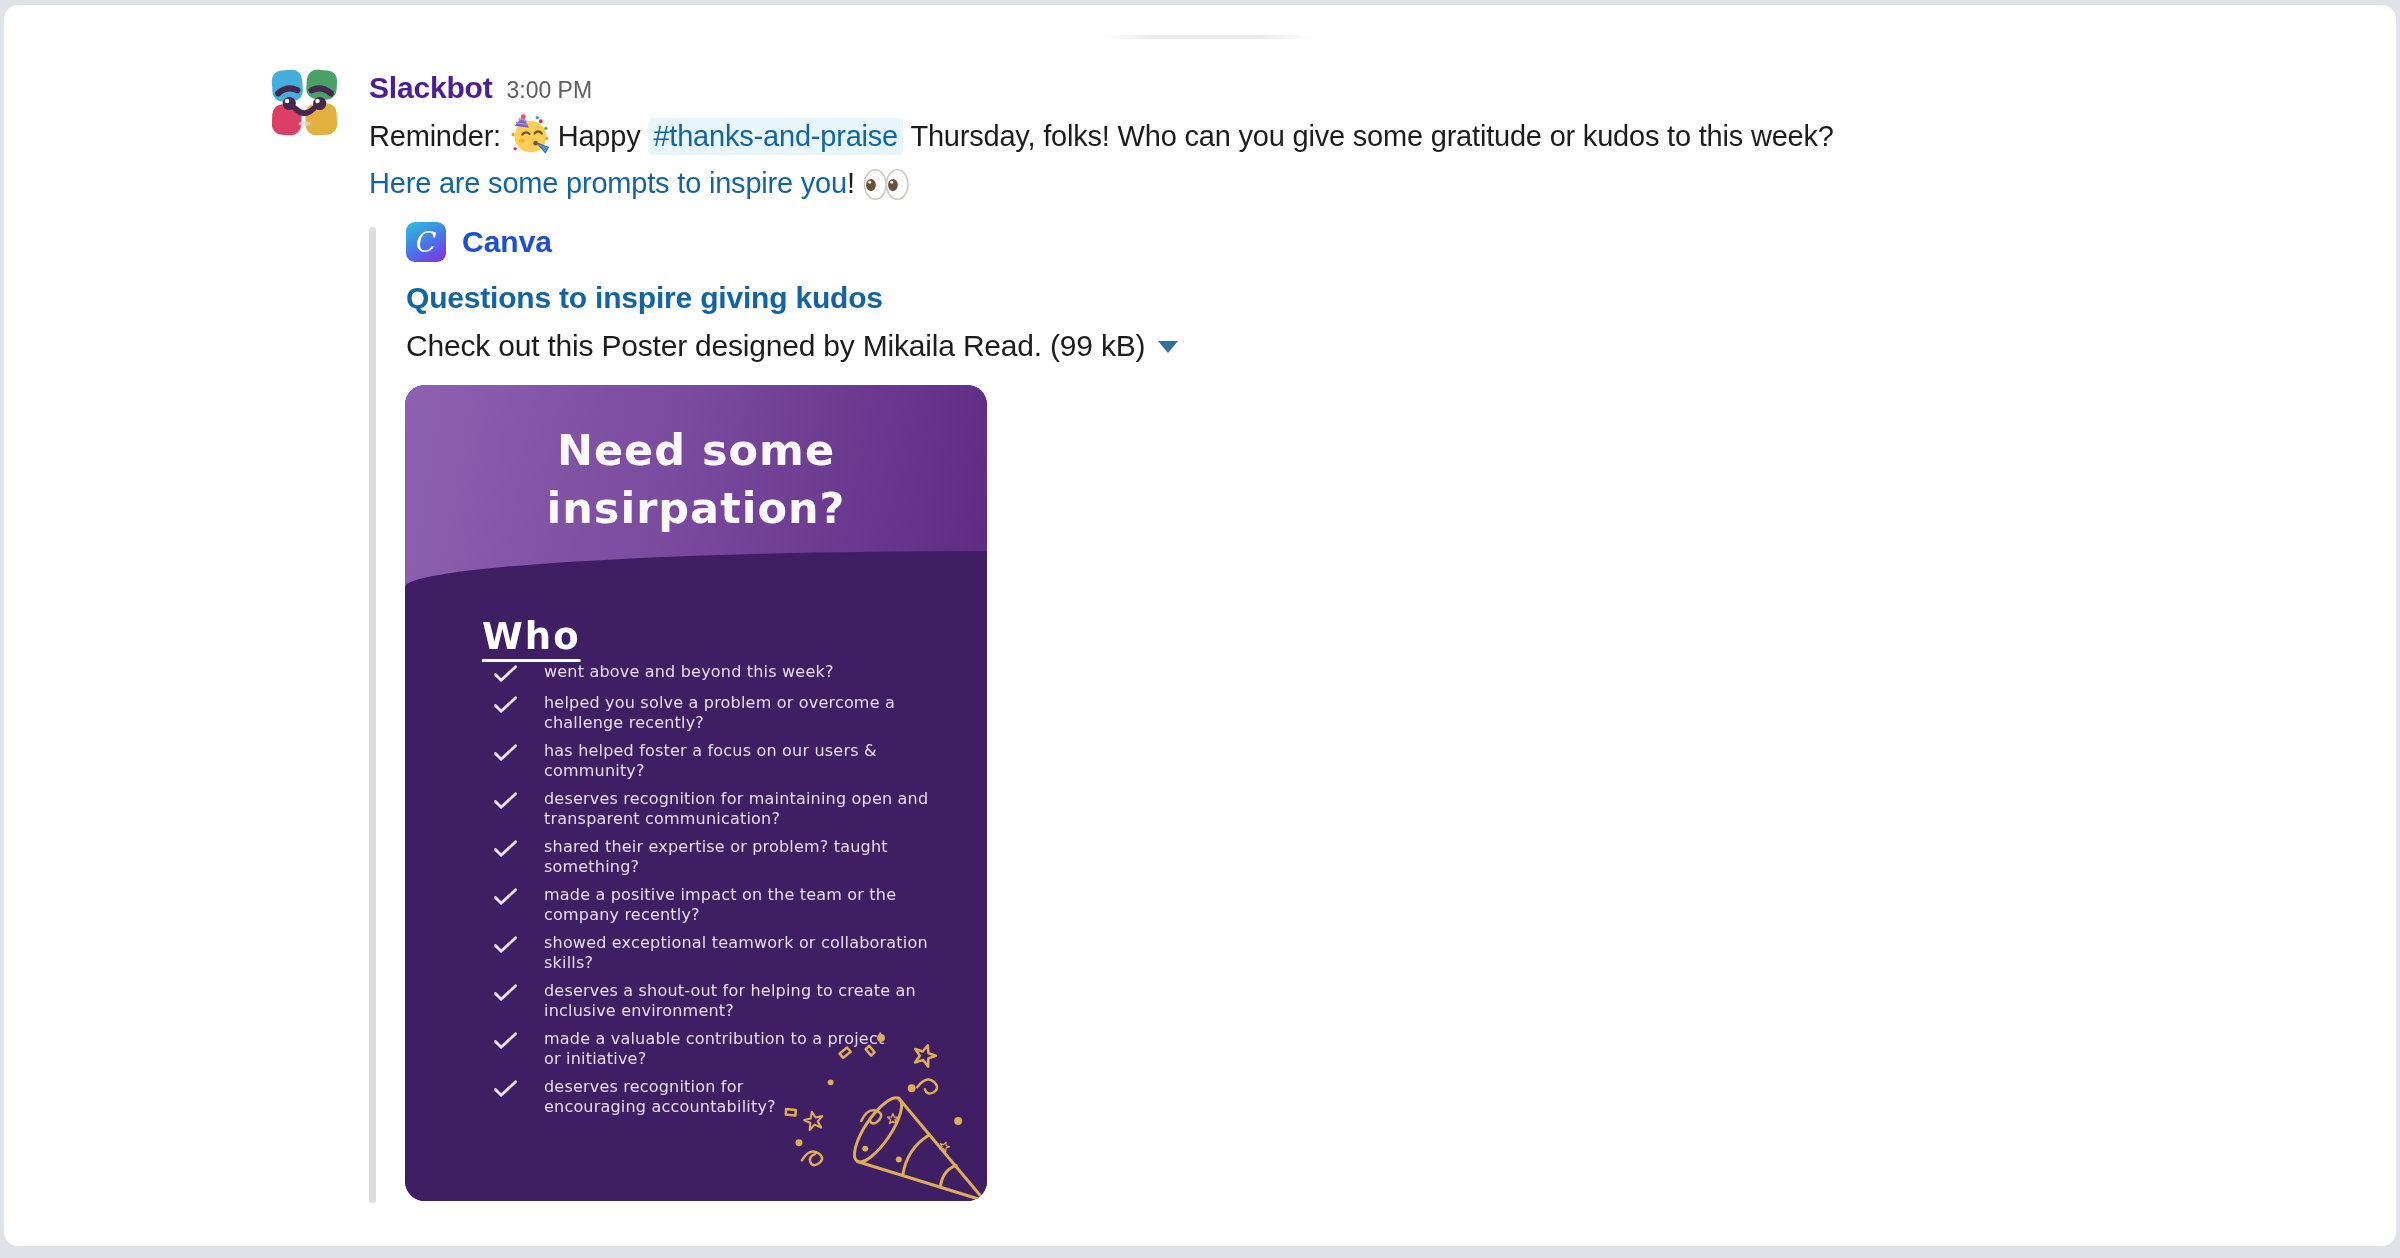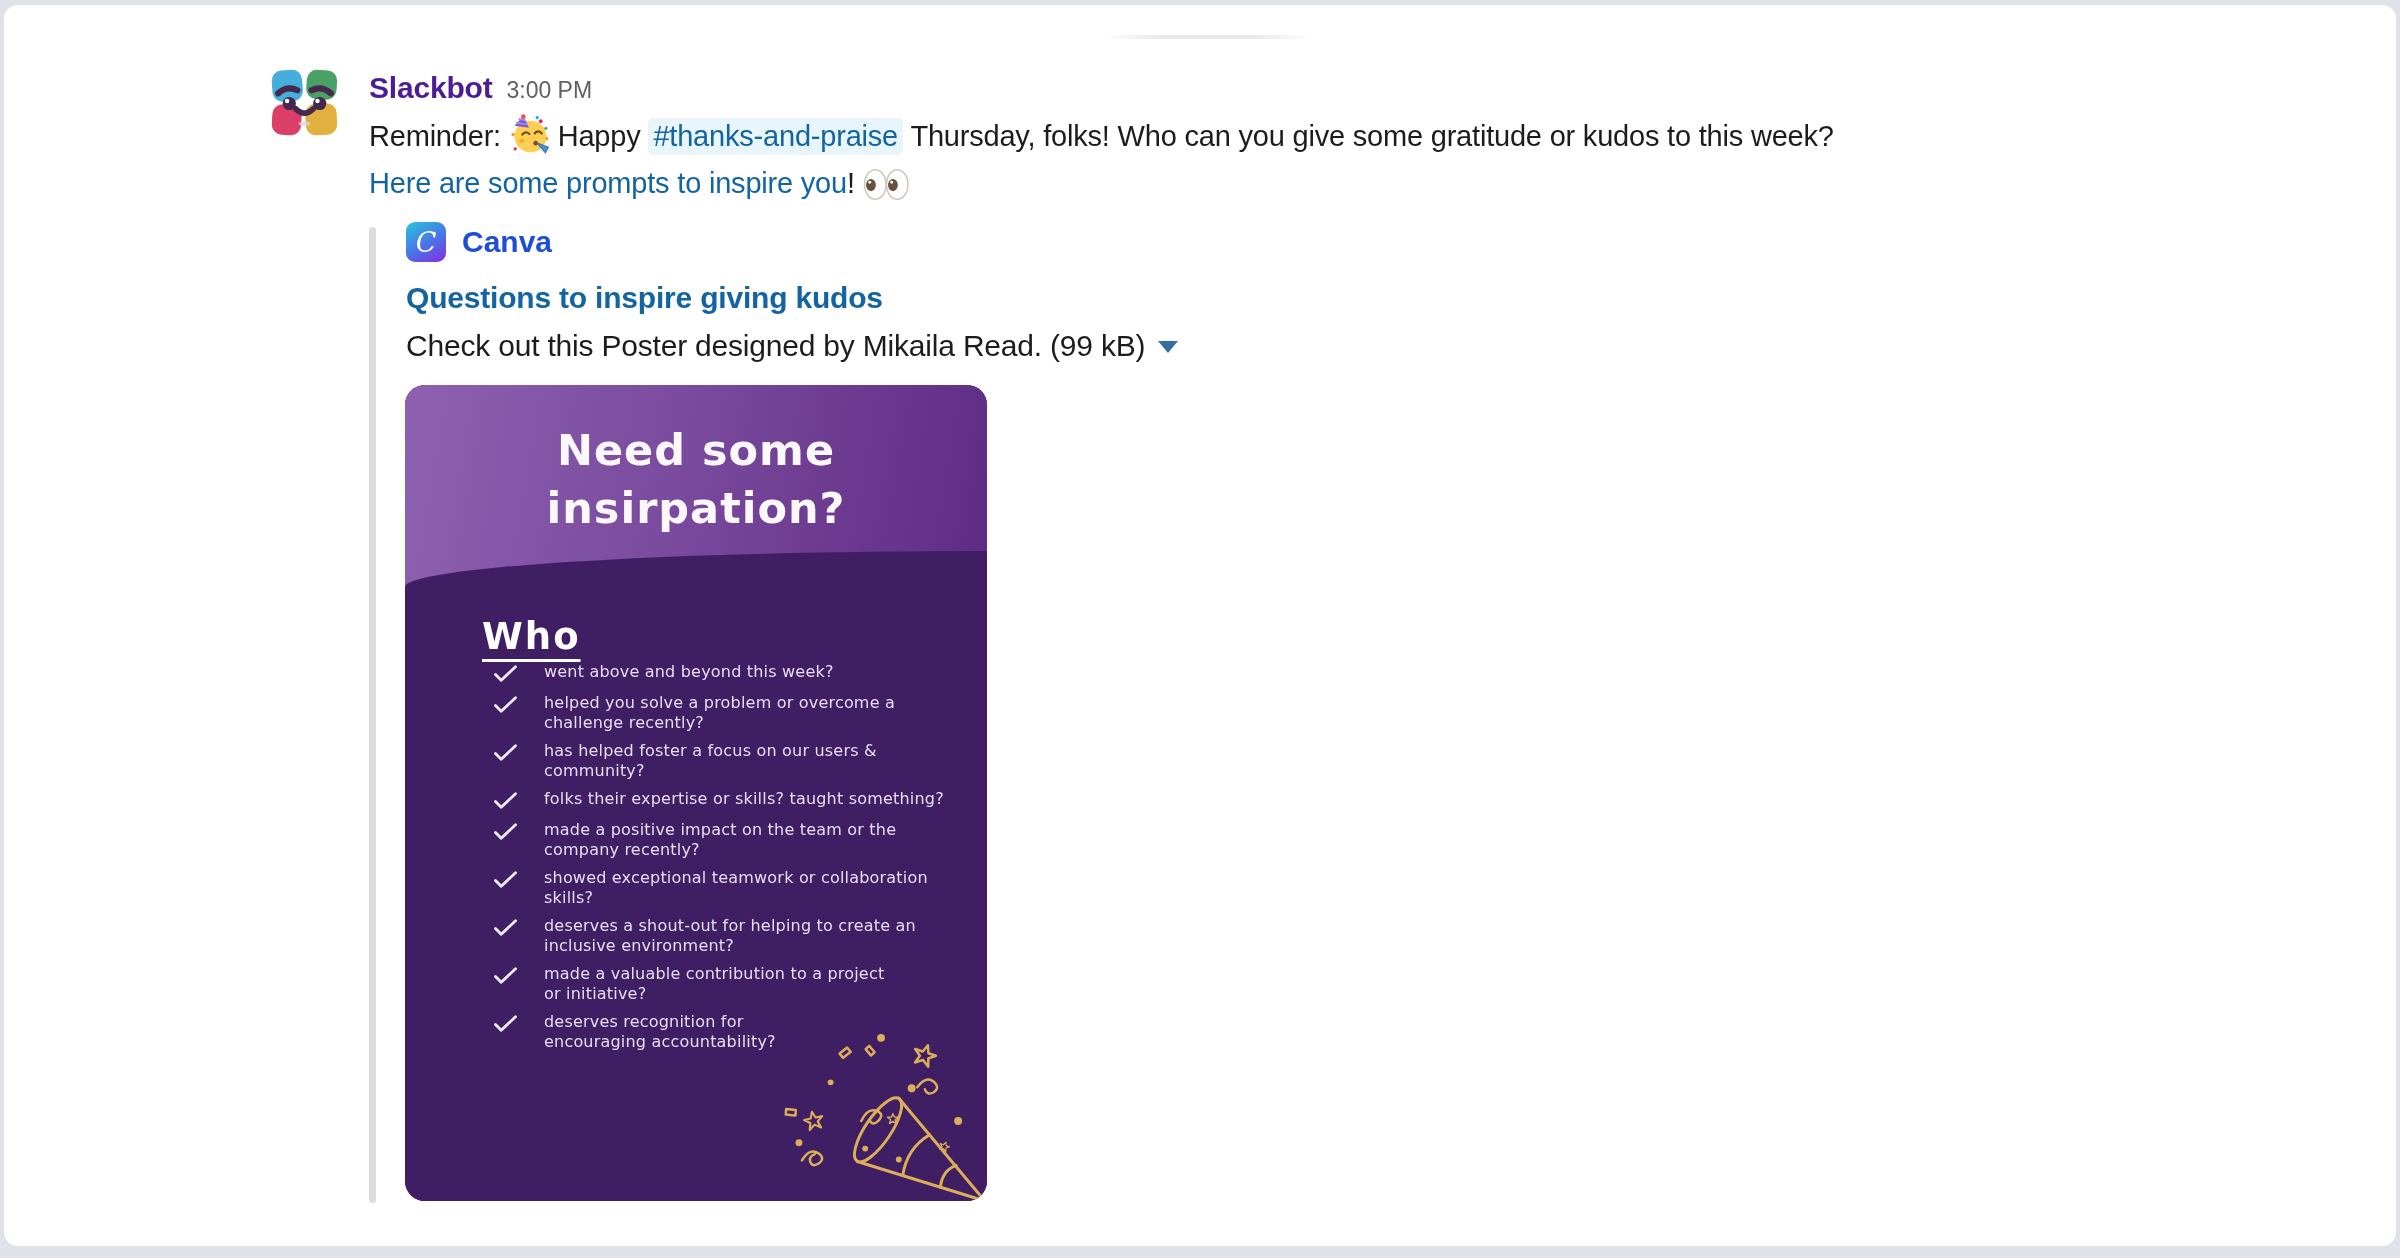--- a/index.html
+++ b/index.html
@@ -166,21 +166,28 @@
           <svg class="check-icon" viewBox="0 0 27 22">
               <polyline points="3,12 9,18 24,4" fill="none" stroke="#efe9f7" stroke-width="3" stroke-linecap="round" stroke-linejoin="round"></polyline>
             </svg>
           <span>has helped foster a focus on our users &amp;
 community?</span>
           </li>
         <li>
           <svg class="check-icon" viewBox="0 0 27 22">
               <polyline points="3,12 9,18 24,4" fill="none" stroke="#efe9f7" stroke-width="3" stroke-linecap="round" stroke-linejoin="round"></polyline>
             </svg>
-          <span>folks their expertise or skills? taught something?</span>
+          <span>deserves recognition for maintaining open and
+transparent communication?</span>
+          </li>
+        <li>
+          <svg class="check-icon" viewBox="0 0 27 22">
+              <polyline points="3,12 9,18 24,4" fill="none" stroke="#efe9f7" stroke-width="3" stroke-linecap="round" stroke-linejoin="round"></polyline>
+            </svg>
+          <span>shared their expertise or problem? taught something?</span>
           </li>
         <li>
           <svg class="check-icon" viewBox="0 0 27 22">
               <polyline points="3,12 9,18 24,4" fill="none" stroke="#efe9f7" stroke-width="3" stroke-linecap="round" stroke-linejoin="round"></polyline>
             </svg>
           <span>made a positive impact on the team or the
 company recently?</span>
           </li>
         <li>
           <svg class="check-icon" viewBox="0 0 27 22">

